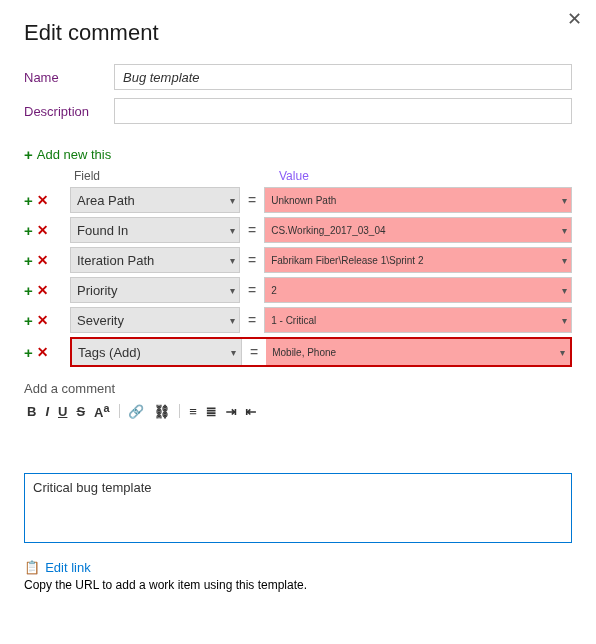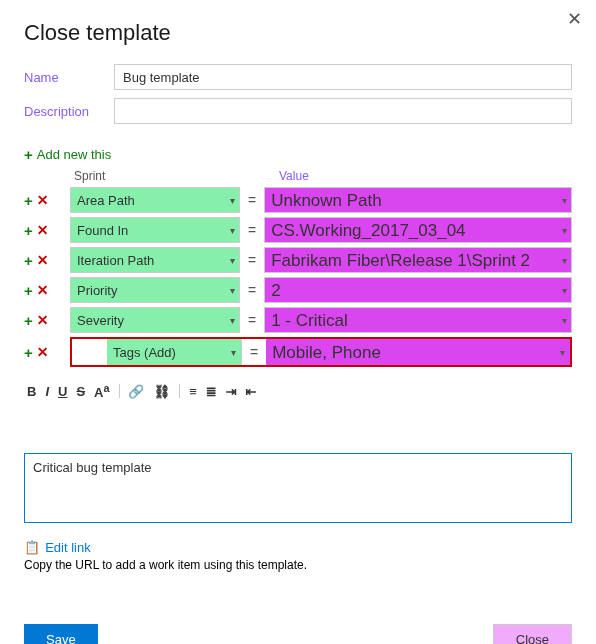--- a/index.html
+++ b/index.html
@@ -37,32 +37,33 @@
       color: #1a1a1a;
       margin-bottom: 18px;
     }
     .form-row {
       display: flex;
       align-items: center;
       margin-bottom: 8px;
     }
     .form-label {
       width: 90px;
-      color: #8b5cf6;
+      color: #701a75;
       font-size: 13px;
       flex-shrink: 0;
     }
     .form-input {
       flex: 1;
       border: 1px solid #ccc;
       padding: 4px 8px;
       font-size: 13px;
       height: 26px;
       outline: none;
       color: #333;
+      font-style: italic;
     }
     .add-new-field {
       color: #107c10;
       font-size: 13px;
       cursor: pointer;
       margin: 10px 0 6px 0;
       display: inline-flex;
       align-items: center;
       gap: 4px;
       text-decoration: none;
@@ -113,21 +114,21 @@
       position: relative;
       width: 170px;
     }
     .field-select {
       width: 100%;
       border: 1px solid #ccc;
       padding: 3px 22px 3px 6px;
       font-size: 13px;
       height: 26px;
       appearance: none;
-      background: #86efac;
+      background: #e5e5e5;
       color: #333;
       cursor: pointer;
       outline: none;
     }
     .select-arrow {
       position: absolute;
       right: 5px;
       top: 50%;
       transform: translateY(-50%);
       pointer-events: none;
@@ -140,24 +141,24 @@
       font-size: 14px;
     }
     .value-select-wrap {
       position: relative;
       flex: 1;
     }
     .value-select {
       width: 100%;
       border: 1px solid #ccc;
       padding: 3px 22px 3px 6px;
-      font-size: 17px;
+      font-size: 10px;
       height: 26px;
       appearance: none;
-      background: #d946ef;
+      background: #fca5a5;
       color: #333;
       cursor: pointer;
       outline: none;
     }
     .comment-section {
       margin-top: 14px;
     }
     .comment-label {
       font-size: 13px;
       color: #555;
@@ -242,40 +243,40 @@
       cursor: pointer;
       font-family: "Segoe UI", Arial, sans-serif;
     }
   </style>
 </head>
 <body>
 
 <div class="dialog">
   <button class="dialog-close">✕</button>
 
-  <h1 class="dialog-title">Close template</h1>
+  <h1 class="dialog-title">Edit comment</h1>
 
   <div class="form-row">
     <span class="form-label">Name</span>
     <input type="text" class="form-input" value="Bug template" style="">
   </div>
   <div class="form-row">
     <span class="form-label">Description</span>
     <input type="text" class="form-input" style="">
   </div>
 
   <div style="margin-top:12px;">
     <a class="add-new-field">
       <span style="font-size:15px;font-weight:bold;">+</span>
       <span>Add new this</span>
     </a>
   </div>
 
   <div class="fields-header">
-    <span class="fields-header-field">Sprint</span>
+    <span class="fields-header-field">Field</span>
     <span class="fields-header-value">Value</span>
   </div>
 
   <div id="fields-container">
       <div class="field-row">
         <div class="field-row-actions">
           <span class="action-plus">+</span>
           <span class="action-x">✕</span>
         </div>
         <div class="field-select-wrap"><select class="field-select"><option>Area Path</option></select><span class="select-arrow">▾</span></div>
@@ -317,28 +318,29 @@
         <div class="field-select-wrap"><select class="field-select"><option>Severity</option></select><span class="select-arrow">▾</span></div>
         <span class="equals-sign">=</span>
         <div class="value-select-wrap"><select class="value-select"><option>1 - Critical</option></select><span class="select-arrow">▾</span></div>
       </div>
       <div class="field-row" style="align-items: center;">
         <div class="field-row-actions">
           <span class="action-plus">+</span>
           <span class="action-x">✕</span>
         </div>
         <div style="border: 2px solid rgb(197, 0, 0); display: flex; align-items: center; flex: 1 1 0%; padding: 0px;">
-          <div class="field-select-wrap" style="border-right: 1px solid rgb(204, 204, 204); padding-left: 35px;"><select class="field-select" style="border: none; outline: none;"><option>Tags (Add)</option></select><span class="select-arrow">▾</span></div>
+          <div class="field-select-wrap" style="border-right: 1px solid rgb(204, 204, 204);"><select class="field-select" style="border: none; outline: none;"><option>Tags (Add)</option></select><span class="select-arrow">▾</span></div>
           <span class="equals-sign">=</span>
           <div class="value-select-wrap"><select class="value-select" style="border: none; outline: none;"><option>Mobile, Phone</option></select><span class="select-arrow">▾</span></div>
         </div>
       </div>
     </div>
 
   <div class="comment-section">
+    <div class="comment-label">Add a comment</div>
     <div class="comment-toolbar">
       <button class="toolbar-btn"><b>B</b></button>
       <button class="toolbar-btn"><i>I</i></button>
       <button class="toolbar-btn"><u>U</u></button>
       <button class="toolbar-btn"><s>S</s></button>
       <button class="toolbar-btn">A<sup>a</sup></button>
       <div class="toolbar-sep"></div>
       <button class="toolbar-btn">🔗</button>
       <button class="toolbar-btn">⛓</button>
       <div class="toolbar-sep"></div>

